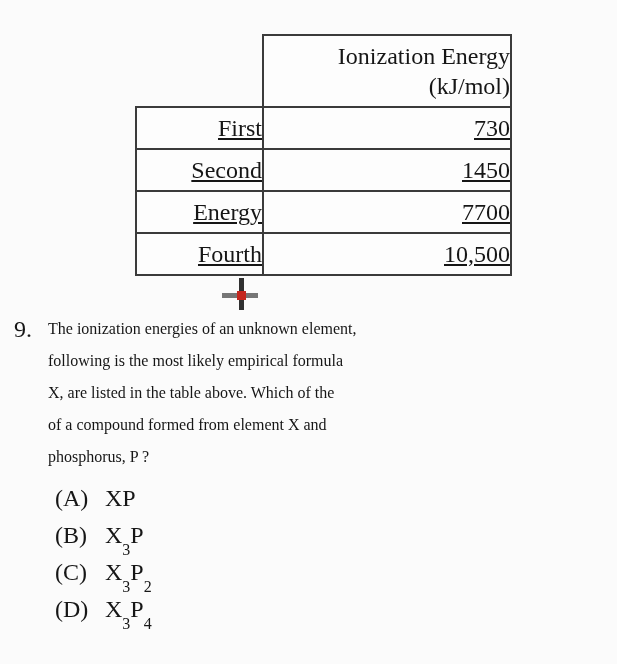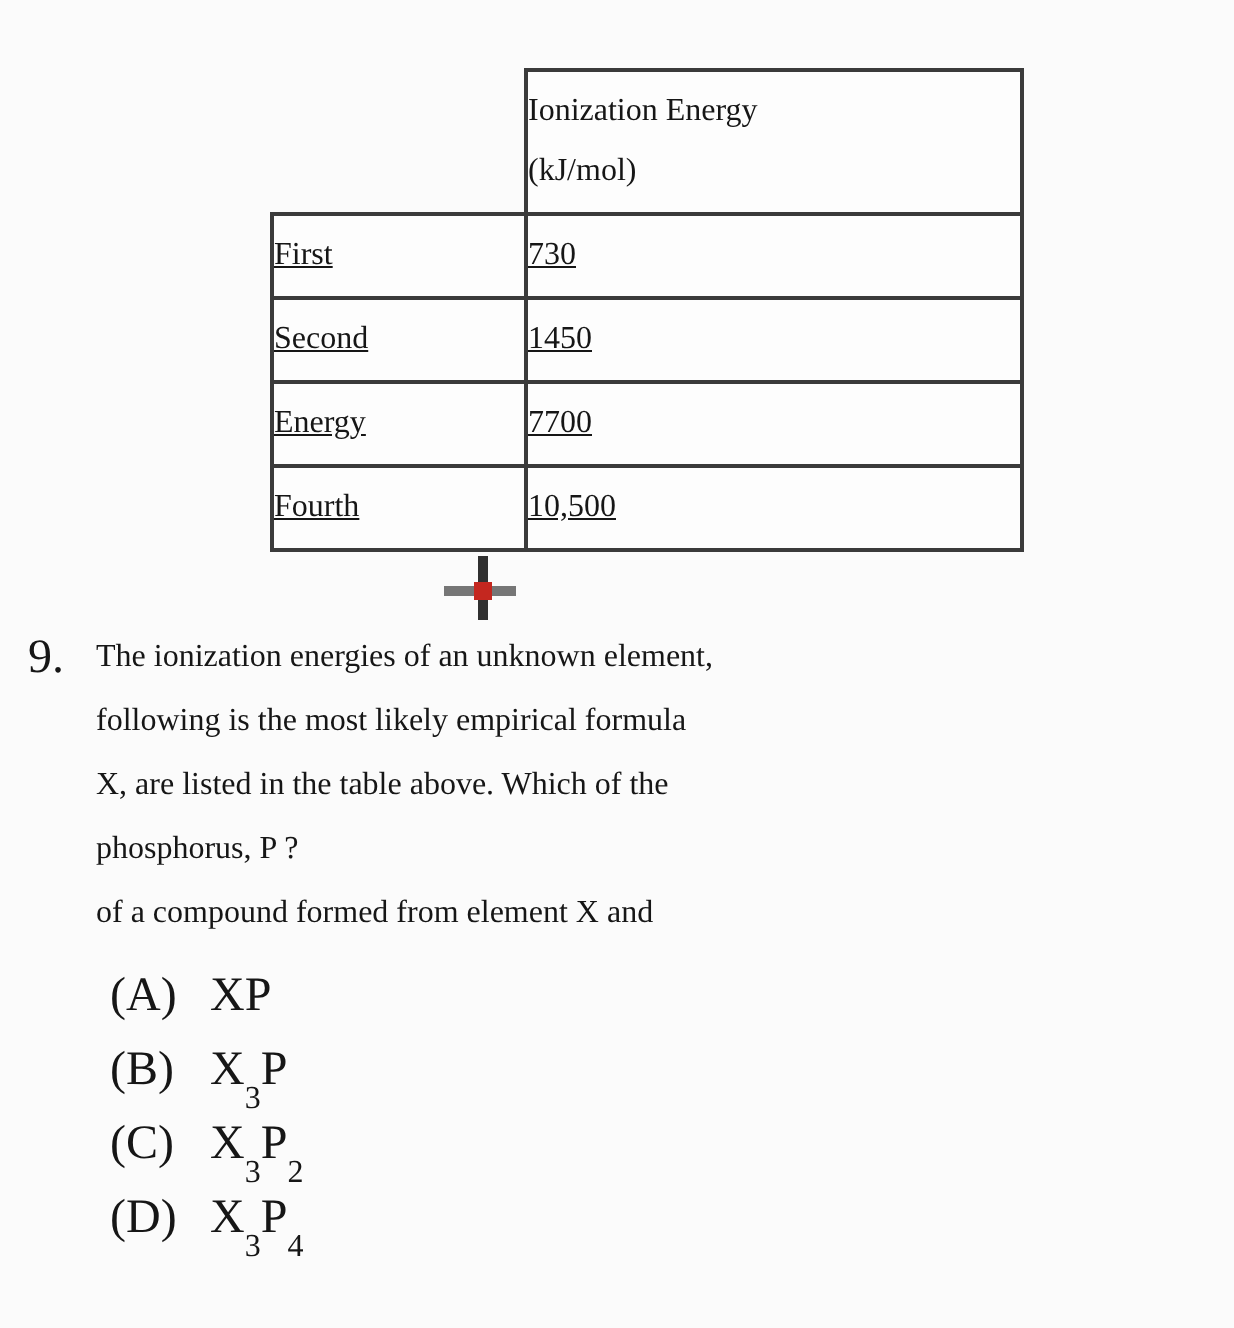--- a/index.html
+++ b/index.html
@@ -16,22 +16,22 @@
 
   
   .ion-table {
     position: absolute;
     left: 135px;
     top: 34px;
     border-collapse: collapse;
   }
   .ion-table td {
     border: 2px solid var(--border-color, #3b3b3b);
-    font-size: 16px;
-    text-align: left;
+    font-size: 24px;
+    text-align: right;
     padding: 0;
     background: #fdfdfd;
   }
   .ion-table td.blank {
     border: none;
     background: transparent;
     width: 126px;
   }
   .ion-table td.hdr {
     width: 246px;
@@ -129,22 +129,22 @@
     <div class="cross-v" style="background: rgb(48, 48, 48);"></div>
     <div class="cross-c" style="background: rgb(196, 39, 31);"></div>
   </div>
 
   <div class="question">
     <div class="qnum">9.</div>
     <div>
       <div class="qline">The ionization energies of an unknown element,</div>
       <div class="qline">following is the most likely empirical formula</div>
       <div class="qline">X, are listed in the table above. Which of the</div>
+      <div class="qline">of a compound formed from element X and</div>
       <div class="qline">phosphorus, P ?</div>
-      <div class="qline">of a compound formed from element X and</div>
     </div>
   </div>
 
   <div class="choices">
     <div class="choice">
       <span class="clabel">(A)</span>
       <span class="formula"><span>XP</span><sub class="fsub"></sub><span></span><sub class="fsub"></sub></span>
     </div>
     <div class="choice">
       <span class="clabel">(B)</span>

